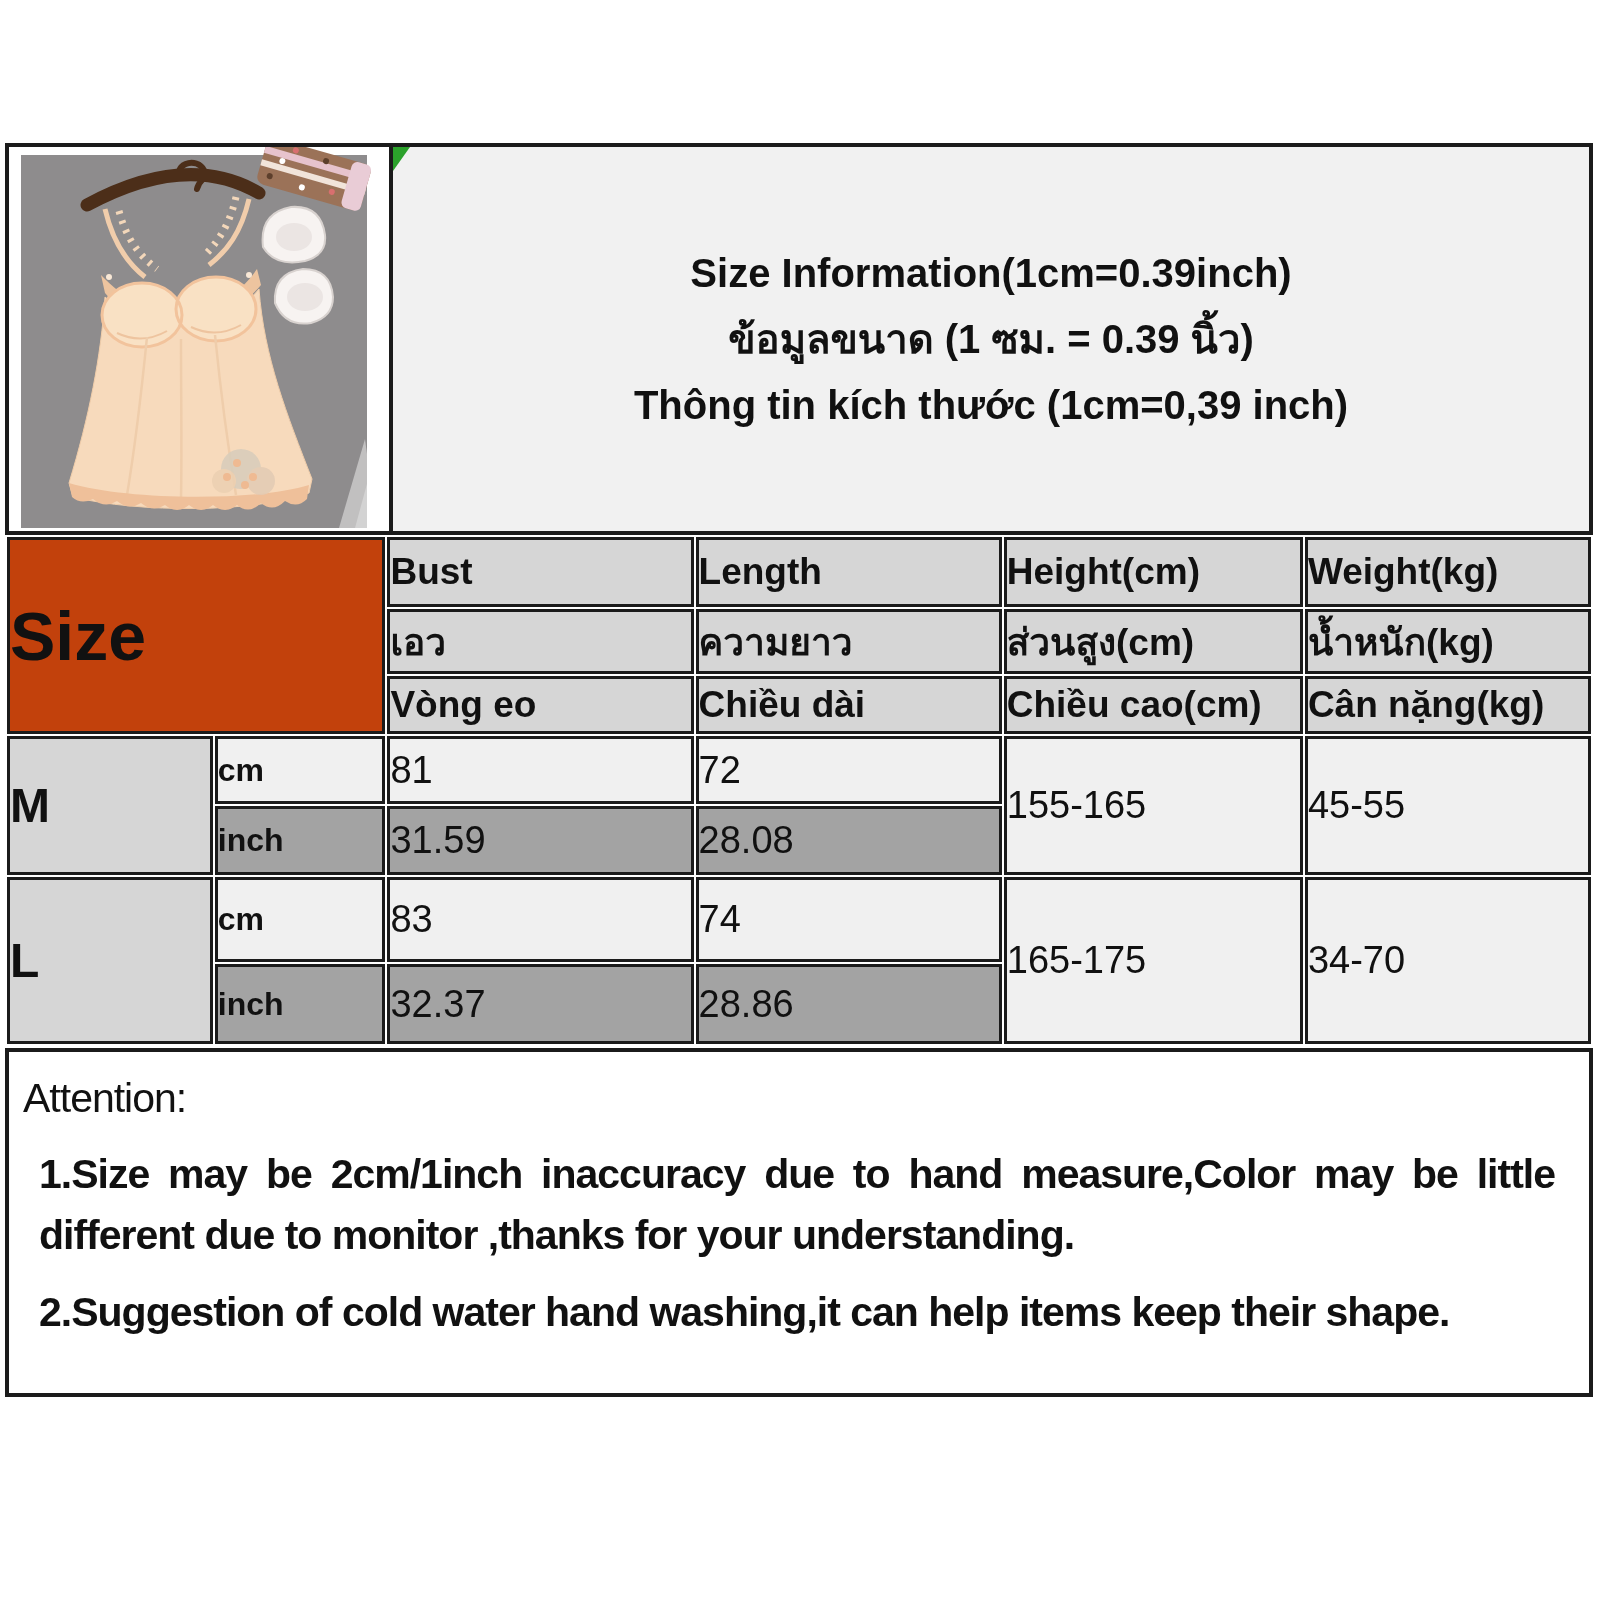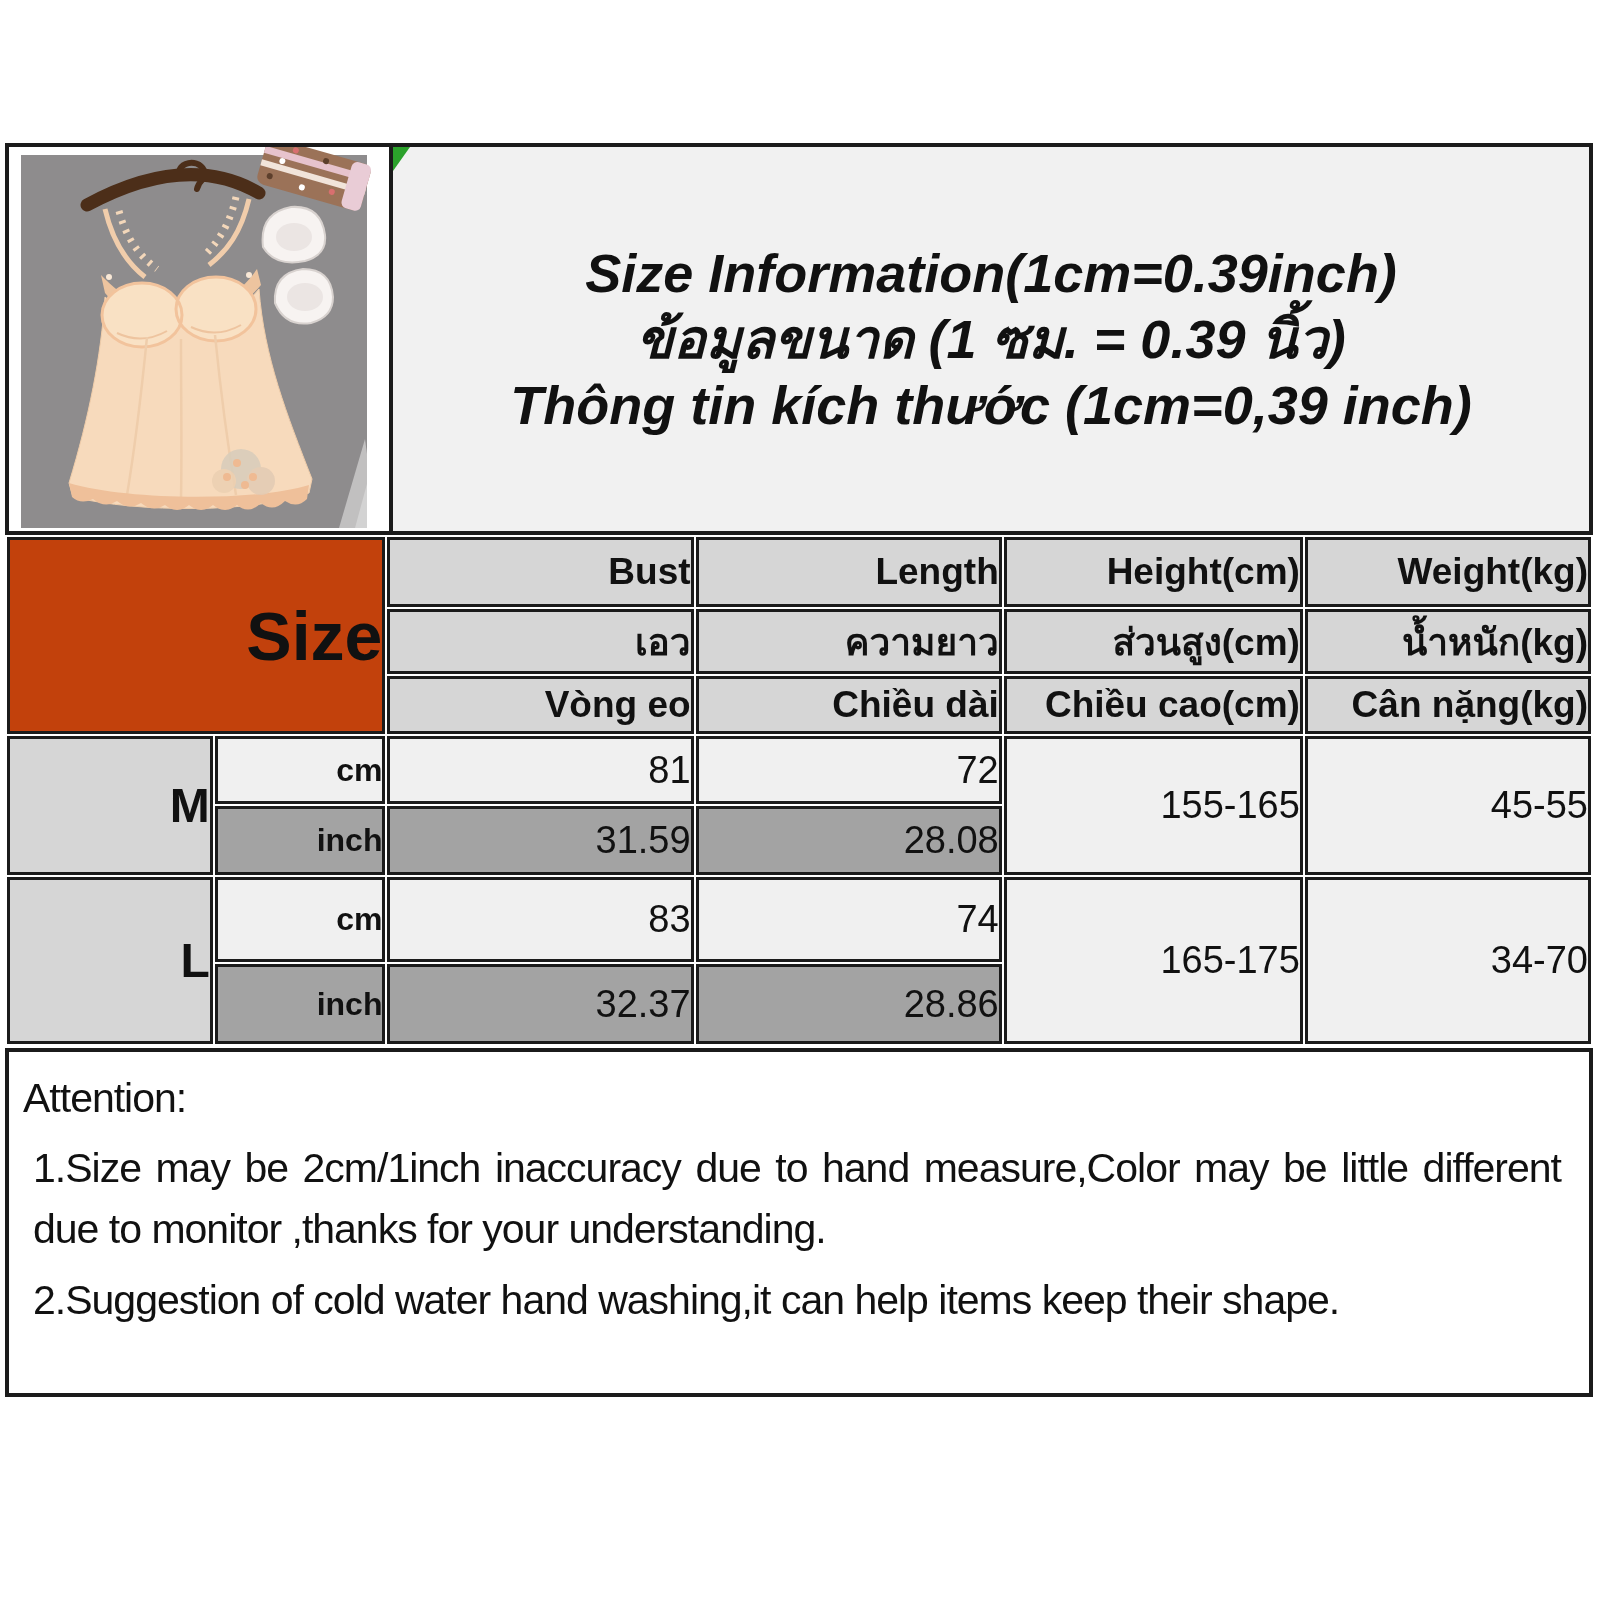--- a/index.html
+++ b/index.html
@@ -20,51 +20,51 @@
   }
   .photo-cell svg{display:block;width:380px;height:384px;}
   .title-cell{
     flex:1;position:relative;display:flex;flex-direction:column;
     justify-content:center;align-items:center;background:#f1f1f1;
   }
   .corner-triangle{
     position:absolute;left:0;top:0;width:0;height:0;
     border-top:24px solid #2ba12b;border-right:17px solid transparent;
   }
-  .title-line{font-weight:700;font-size:54px;line-height:66px;text-align:center;white-space:nowrap;font-style:italic;}
+  .title-line{font-weight:700;font-size:40px;line-height:66px;text-align:center;white-space:nowrap;}
 
   
   table.size-table{
     width:1588px;table-layout:fixed;margin-top:0;
     border-collapse:separate;border-spacing:2px;background:#ffffff;
   }
   table.size-table td{
-    border:3px solid #1b1b1b;text-align:right;vertical-align:middle;
+    border:3px solid #1b1b1b;text-align:left;vertical-align:middle;
     padding:0;overflow:hidden;
   }
   .cm-bg{background:#f0f0f0;}
   .inch-bg{background:#a3a3a3;}
   .size-head{font-size:68px;font-weight:700;background:#c2410c;}
   .col-hdr{font-size:37px;font-weight:700;background:#d6d6d6;}
   .size-letter{font-size:48px;font-weight:700;background:#d6d6d6;}
   .unit{font-size:32px;font-weight:700;}
   .val{font-size:38px;font-weight:400;}
   tr.r-hdr1{height:70px;} tr.r-hdr2{height:52px;} tr.r-hdr3{height:58px;}
   tr.r-mcm{height:68px;} tr.r-minch{height:69px;}
   tr.r-lcm{height:85px;} tr.r-linch{height:80px;}
 
   
   .attention-box{
     box-sizing:border-box;border:4px solid #1b1b1b;background:#ffffff;
     height:349px;padding:16px 18px 0 14px;margin-top:2px;
   }
   .attention-heading{font-size:41px;font-weight:400;letter-spacing:-1px;line-height:60px;}
   .attention-note{
-    font-size:41px;font-weight:400;letter-spacing:-1px;line-height:61px;
-    text-align:justify;margin:10px;
+    font-size:41px;font-weight:700;letter-spacing:-1px;line-height:61px;
+    text-align:justify;margin:16px;
   }
 </style>
 </head>
 <body>
 
 <div class="sheet">
 
   <div class="top-band">
     <div class="photo-cell">
       <svg viewBox="0 0 380 384" xmlns="http://www.w3.org/2000/svg">

